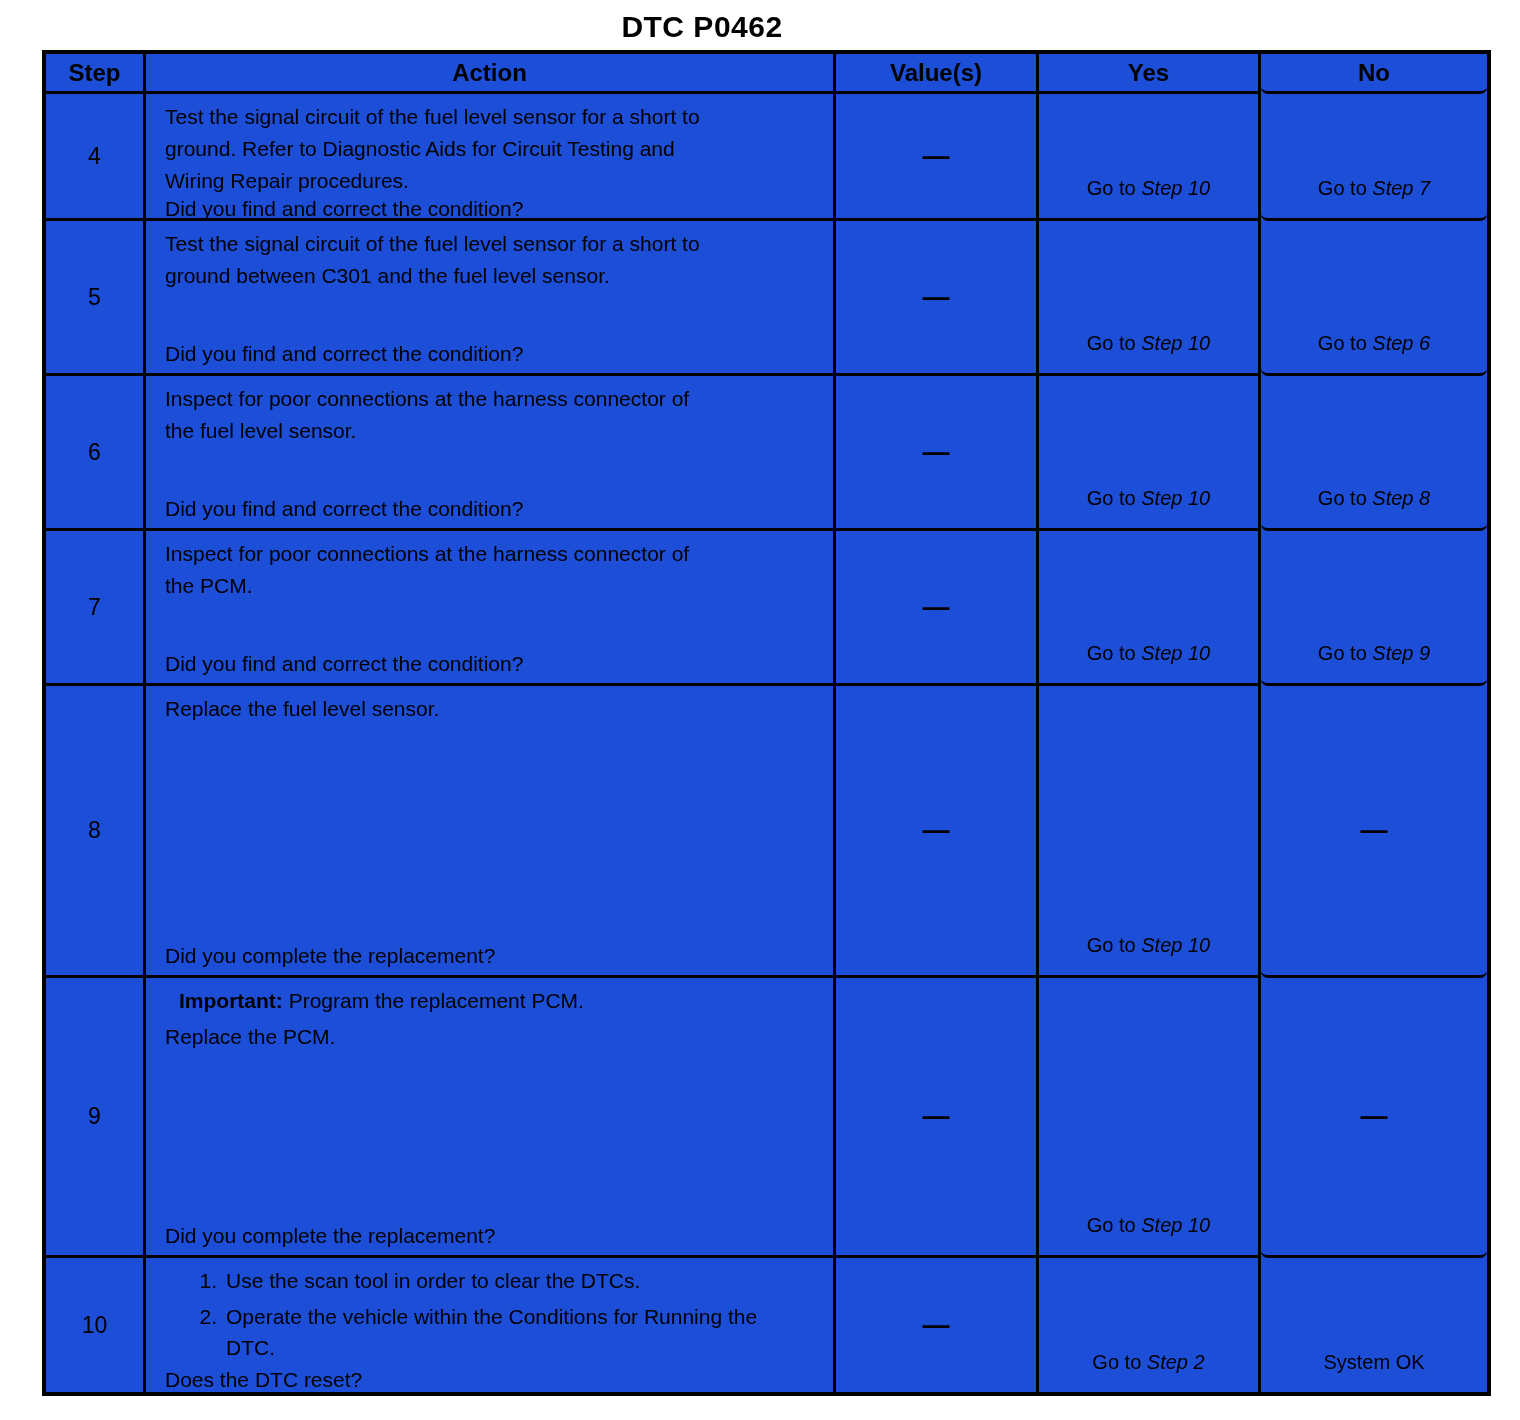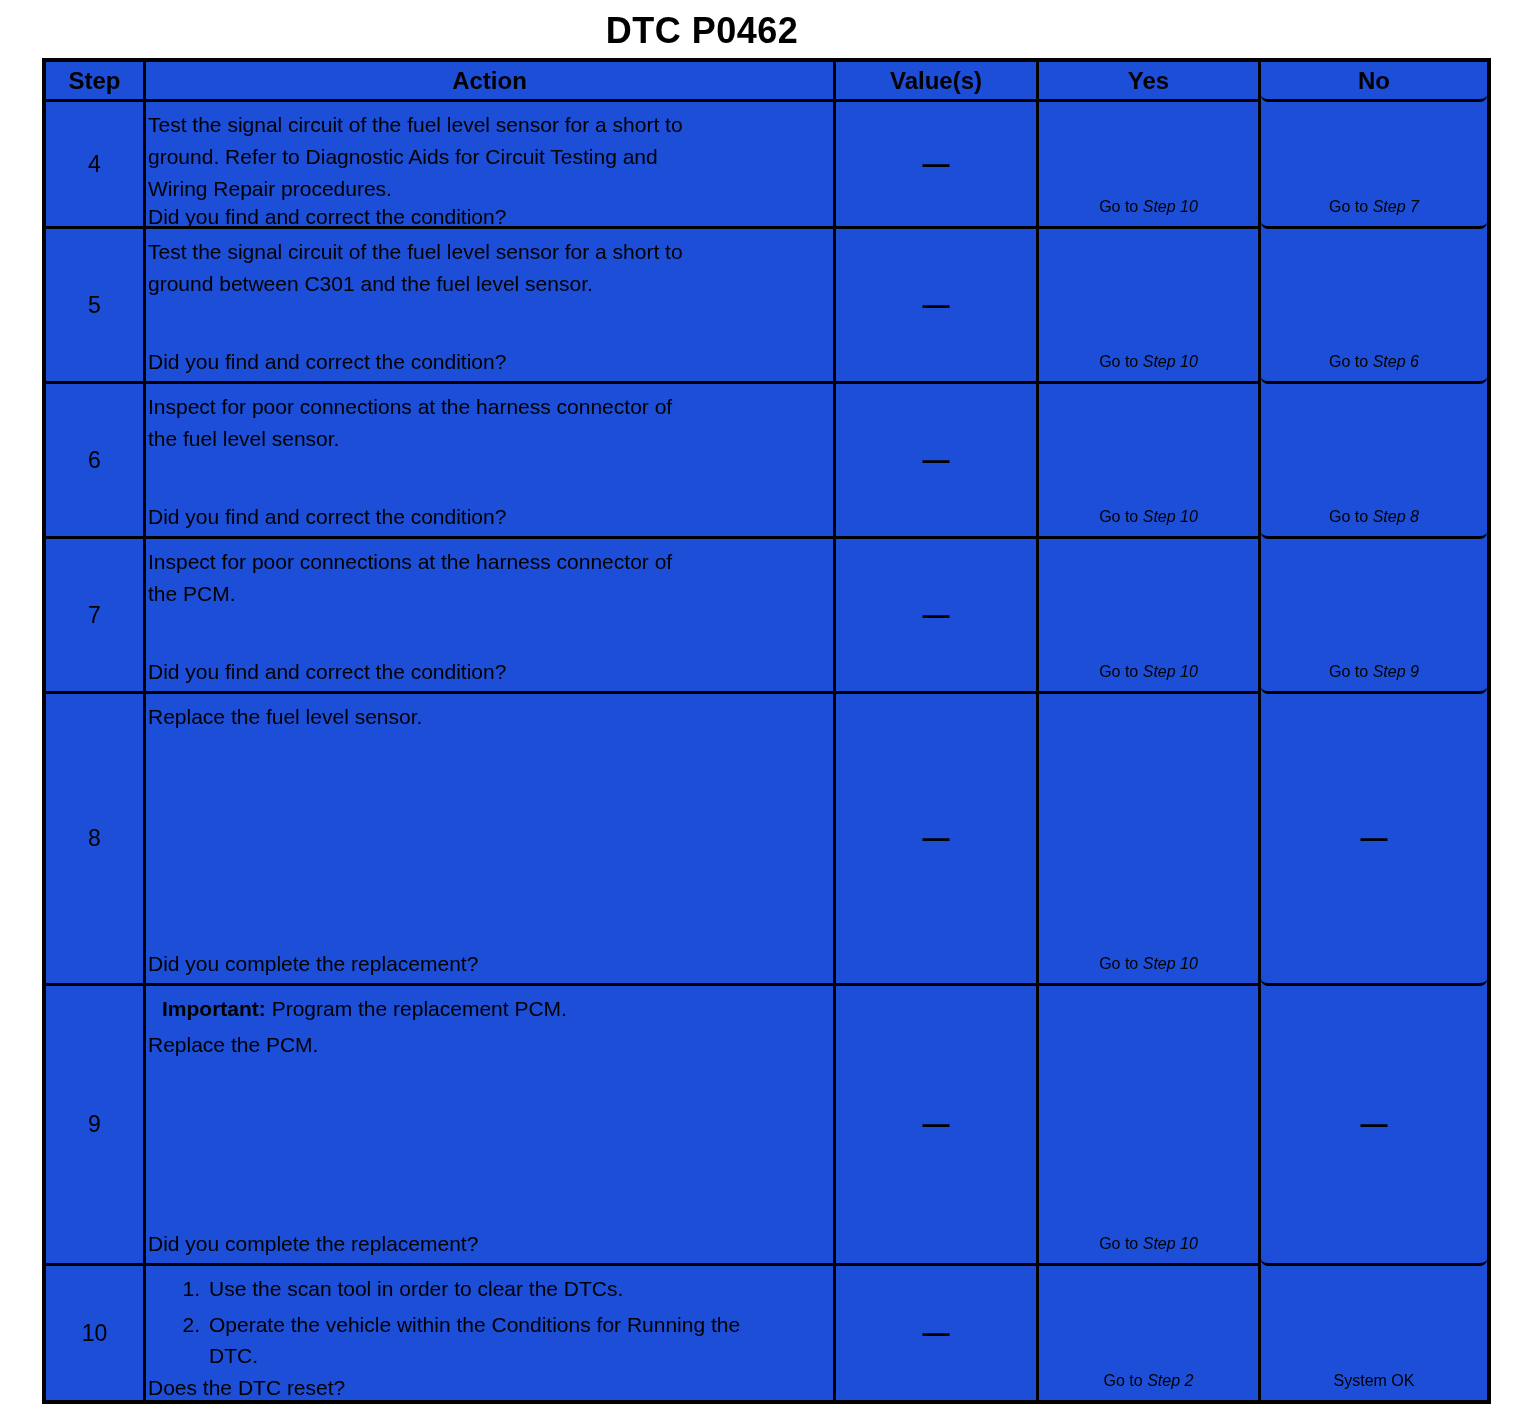--- a/index.html
+++ b/index.html
@@ -7,21 +7,21 @@
     background: #ffffff;
     width: 1520px;
     font-family: "Liberation Sans", "DejaVu Sans", sans-serif;
     color: #000;
   }
   .page { width: 1520px; height: 1420px; position: relative; }
   .title {
     width: 1320px;
     margin: 10px 0 6px 42px;
     text-align: center;
-    font-size: 36px;
+    font-size: 30px;
     font-weight: 700;
     letter-spacing: 0.5px;
   }
   .tbl {
     margin-left: 42px;
     display: grid;
     grid-template-columns: 100px 690px 203px 222px 226px;
     grid-template-rows: 40px 127px 155px 155px 155px 292px 280px 134px;
     border: 4px solid #000;
     width: 1449px;
@@ -38,37 +38,37 @@
   .hdr {
     display: flex; align-items: center; justify-content: center;
     font-weight: 700; font-size: 24px;
   }
   .step {
     display: flex; align-items: center; justify-content: center;
     font-size: 23px;
   }
   .action {
     display: flex; flex-direction: column; justify-content: space-between;
-    padding: 7px 8px 5px 2px;
+    padding: 7px 8px 5px 19px;
     font-size: 21px;
   }
   .pline { line-height: 32px; }
   .mt { margin-top: 4px; }
   .bold { font-weight: 700; margin-left: 14px; }
   .question { line-height: 24px; padding-bottom: 2px; }
   .li { display: flex; gap: 9px; padding-left: 26px; line-height: 31px; margin-bottom: 5px; }
   .li-num { width: 26px; text-align: right; flex: none; }
   .li-text { max-width: 575px; }
   .vmid {
     display: flex; align-items: center; justify-content: center;
   }
   .vbot {
     display: flex; flex-direction: column; justify-content: flex-end; align-items: center;
-    padding-bottom: 7px;
-    font-size: 16px;
+    padding-bottom: 18px;
+    font-size: 20px;
   }
   .goto { white-space: pre; line-height: 24px; }
   .goto i { font-style: italic; }
   .dash { font-size: 27px; font-weight: 700; }
 </style>
 </head>
 <body>
 
 <div class="page">
   <div class="title">DTC P0462</div>

